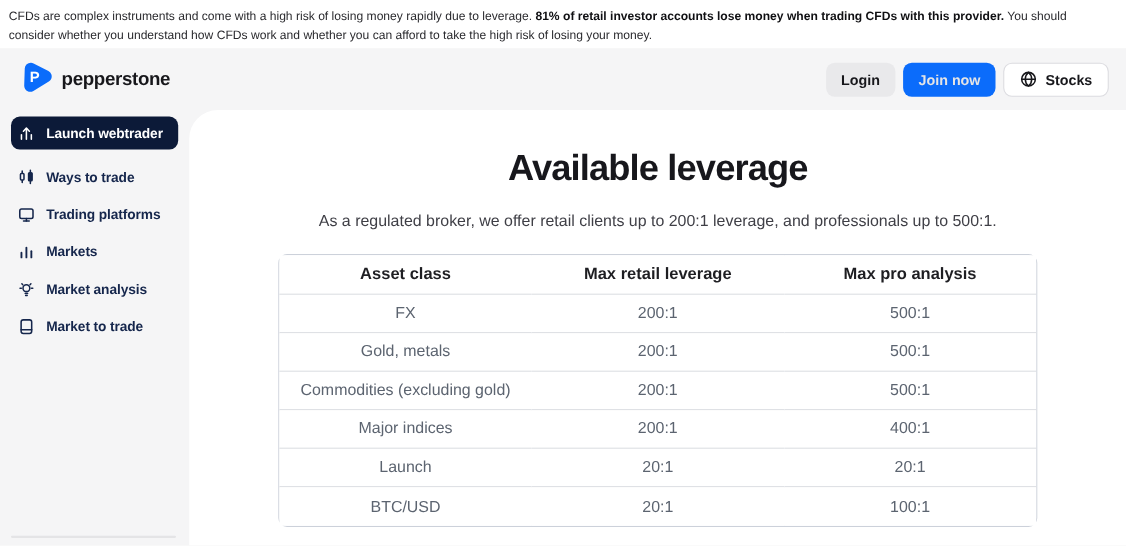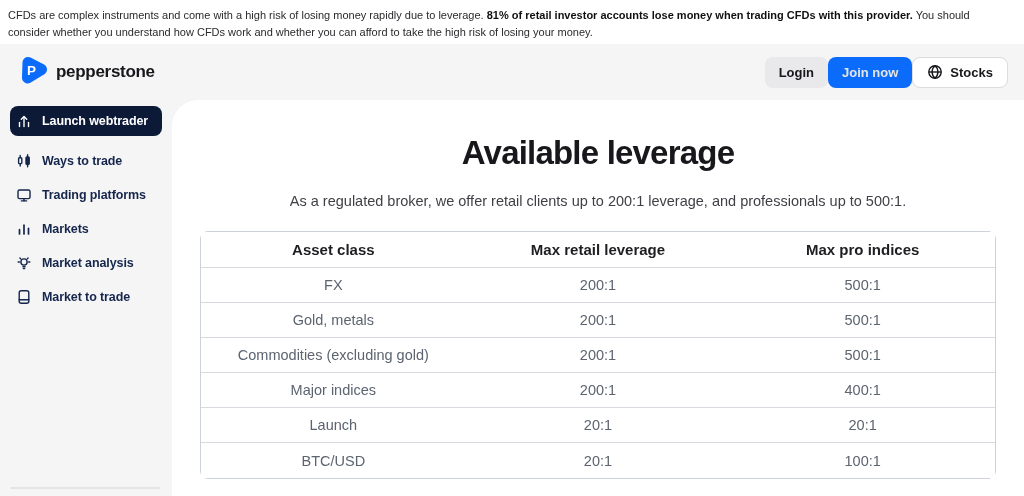--- a/index.html
+++ b/index.html
@@ -29,21 +29,21 @@
     align-items: center;
     padding: 0 16px 0 18px;
   }
   .brand { display: flex; align-items: center; gap: 8px; cursor: pointer; }
   .brand-name {
     font-size: 17px;
     font-weight: 700;
     color: #17171b;
     letter-spacing: -0.3px;
   }
-  .header-actions { margin-left: auto; display: flex; align-items: center; }
+  .header-actions { margin-left: auto; display: flex; align-items: center; gap: 7px; }
   .btn {
     height: 31px;
     border: none;
     border-radius: 8px;
     font-family: "Liberation Sans", sans-serif;
     font-size: 13px;
     font-weight: 700;
     padding: 0 14px;
     display: inline-flex;
     align-items: center;
@@ -113,21 +113,21 @@
     color: #17171c;
   }
   .page-subtitle {
     text-align: center;
     margin-top: 21px;
     font-size: 14.5px;
     color: #3f3f46;
   }
 
   
-  .table-wrap { width: 796px; margin: 22px auto 0 auto; }
+  .table-wrap { width: 690px; margin: 22px auto 0 auto; }
   table.leverage {
     width: 100%;
     border-collapse: separate;
     border-spacing: 0;
     border: 1px solid #ccd1da;
     border-radius: 8px;
     table-layout: fixed;
   }
   table.leverage th {
     height: 36px;
@@ -259,21 +259,21 @@
   <div class="main-card">
     <h1 class="page-title">Available leverage</h1>
     <div class="page-subtitle">As a regulated broker, we offer retail clients up to 200:1 leverage, and professionals up to 500:1.</div>
 
     <div class="table-wrap">
       <table class="leverage">
         <thead>
           <tr>
             <th>Asset class</th>
             <th>Max retail leverage</th>
-            <th>Max pro indices</th>
+            <th>Max pro analysis</th>
           </tr>
         </thead>
         <tbody>
           <tr>
             <td>FX</td>
             <td>200:1</td>
             <td>500:1</td>
           </tr>
           <tr>
             <td>Gold, metals</td>

